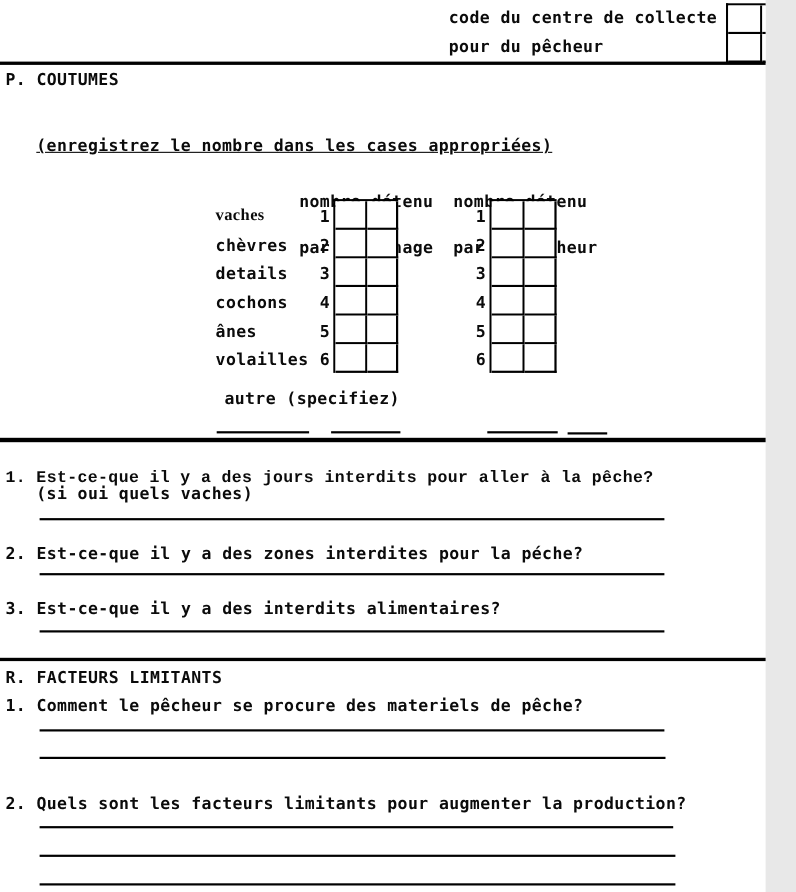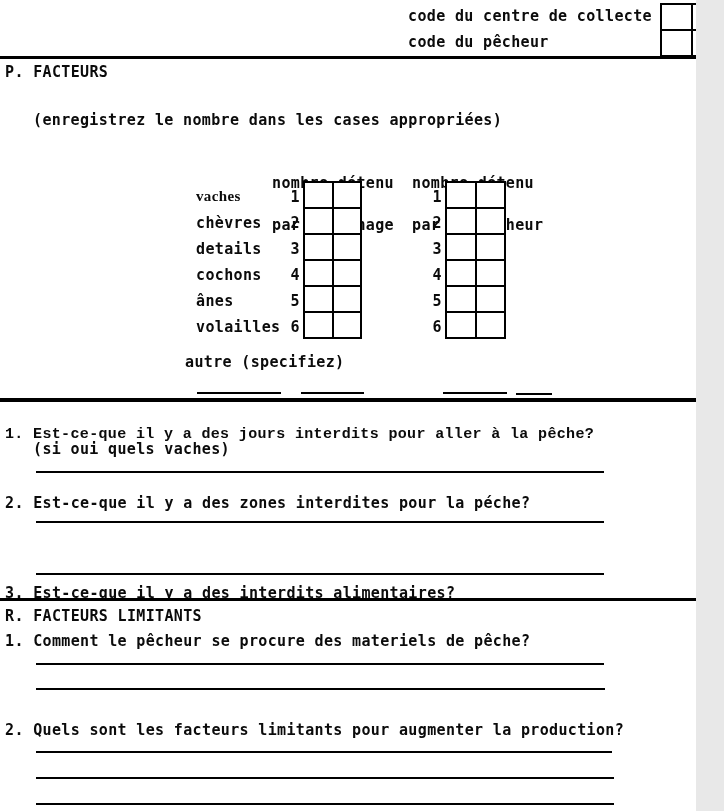--- a/index.html
+++ b/index.html
@@ -47,31 +47,31 @@
     background:#fff;
   }
   .num{display:inline-block;text-align:right;}
 </style>
 </head>
 <body>
 
 <div class="page">
 
   <div class="abs" style="left:408px;top:7px;">code du centre de collecte</div>
-  <div class="abs" style="left:408px;top:33px;">code du pêcheur</div>
+  <div class="abs" style="left:408px;top:33px;">pour du pêcheur</div>
   <div class="cgrid" style="left:660px;top:3px;width:62px;height:52px;">
     <div class="cell"></div>
     <div class="cell"></div>
     <div class="cell"></div>
     <div class="cell"></div>
   </div>
   <div class="rule" style="top:56px;height:3px;"></div>
 
-  <div class="abs" style="left:5px;top:63px;">P. FACTEURS</div>
-  <div class="abs" style="left:33px;top:111px;">(enregistrez le nombre dans les cases appropriées)</div>
+  <div class="abs" style="left:5px;top:63px;">P. COUTUMES</div>
+  <div class="abs" style="left:33px;top:123px;text-decoration:underline;">(enregistrez le nombre dans les cases appropriées)</div>
 
   <div class="abs tight" style="left:272px;top:148px;">
     <div>nombre détenu</div>
     <div>par le ménage</div>
   </div>
   <div class="abs tight" style="left:412px;top:148px;">
     <div>nombre détenu</div>
     <div>par le pêcheur</div>
   </div>
 
@@ -118,36 +118,36 @@
     <div class="cell"></div>
       <div class="cell"></div>
     <div class="cell"></div>
       <div class="cell"></div>
     <div class="cell"></div>
       <div class="cell"></div>
     <div class="cell"></div>
       <div class="cell"></div>
   </div>
 
-  <div class="abs" style="left:185px;top:353px;text-align:right;">autre (specifiez)</div>
+  <div class="abs" style="left:204px;top:353px;text-align:right;">autre (specifiez)</div>
   <div class="hline" style="left:197px;top:392px;width:84px;height:2px;"></div>
   <div class="hline" style="left:301px;top:392px;width:63px;height:2px;"></div>
   <div class="hline" style="left:443px;top:392px;width:64px;height:2px;"></div>
   <div class="hline" style="left:516px;top:393px;width:36px;height:2px;"></div>
 
   <div class="rule" style="top:398px;height:4px;"></div>
 
   <div class="abs tight" style="left:5px;top:428px;font-family:Liberation Mono, monospace;">1. Est-ce-que il y a des jours interdits pour aller à la pêche?</div>
   <div class="abs tight" style="left:33px;top:442px;">(si oui quels vaches)</div>
   <div class="hline" style="left:36px;top:471px;width:568px;height:2px;"></div>
 
   <div class="abs" style="left:5px;top:494px;">2. Est-ce-que il y a des zones interdites pour la péche?</div>
   <div class="hline" style="left:36px;top:521px;width:568px;height:2px;"></div>
 
-  <div class="abs" style="left:5px;top:544px;margin-top:40px;">3. Est-ce-que il y a des interdits alimentaires?</div>
+  <div class="abs" style="left:5px;top:544px;">3. Est-ce-que il y a des interdits alimentaires?</div>
   <div class="hline" style="left:36px;top:573px;width:568px;height:2px;"></div>
 
   <div class="rule" style="top:598px;height:3px;"></div>
 
   <div class="abs" style="left:5px;top:607px;">R. FACTEURS LIMITANTS</div>
   <div class="abs" style="left:5px;top:632px;">1. Comment le pêcheur se procure des materiels de pêche?</div>
   <div class="hline" style="left:36px;top:663px;width:568px;height:2px;"></div>
   <div class="hline" style="left:36px;top:688px;width:569px;height:2px;"></div>
 
   <div class="abs" style="left:5px;top:721px;">2. Quels sont les facteurs limitants pour augmenter la production?</div>

